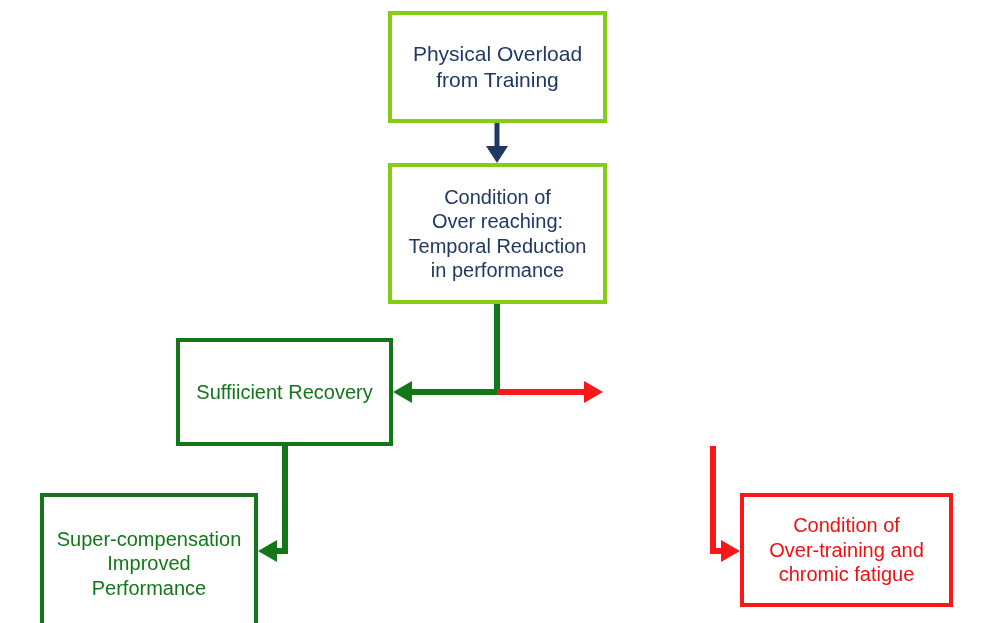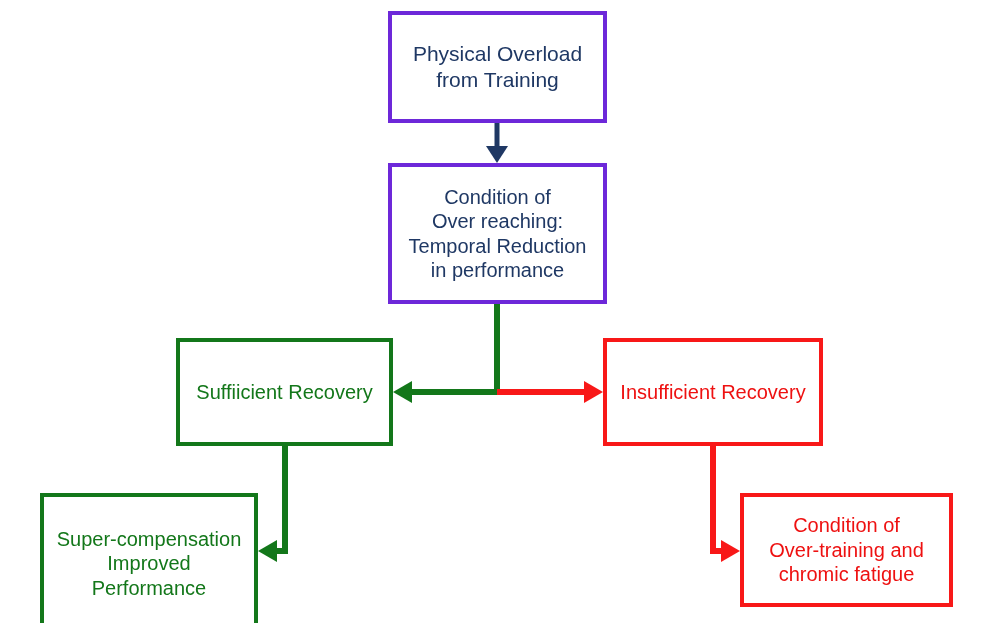--- a/index.html
+++ b/index.html
@@ -30,21 +30,21 @@
     display: flex;
     align-items: center;
     justify-content: center;
     text-align: center;
     background: #ffffff;
     line-height: 1.22;
     white-space: pre-line;
     z-index: 2;
   }
   .node-blue {
-    border: 4px solid #6d28d9;
+    border: 4px solid #84cc16;
     color: #1F3864;
   }
   .node-green {
     border: 4px solid #13771A;
     color: #13771A;
   }
   .node-red {
     border: 4px solid #F81818;
     color: #EE1111;
   }
@@ -114,21 +114,20 @@
   <div class="node node-blue" id="node-physical-overload">Physical Overload
 from Training</div>
 
   <div class="node node-blue" id="node-overreaching">Condition of
 Over reaching:
 Temporal Reduction
 in performance</div>
 
   <div class="node node-green" id="node-sufficient-recovery">Suffiicient Recovery</div>
 
-  <div class="node node-red" id="node-insufficient-recovery">Insufficient Recovery</div>
 
   <div class="node node-green" id="node-supercompensation">Super-compensation
 Improved
 Performance</div>
 
   <div class="node node-red" id="node-overtraining">Condition of
 Over-training and
 chromic fatigue</div>
 
 </div>

